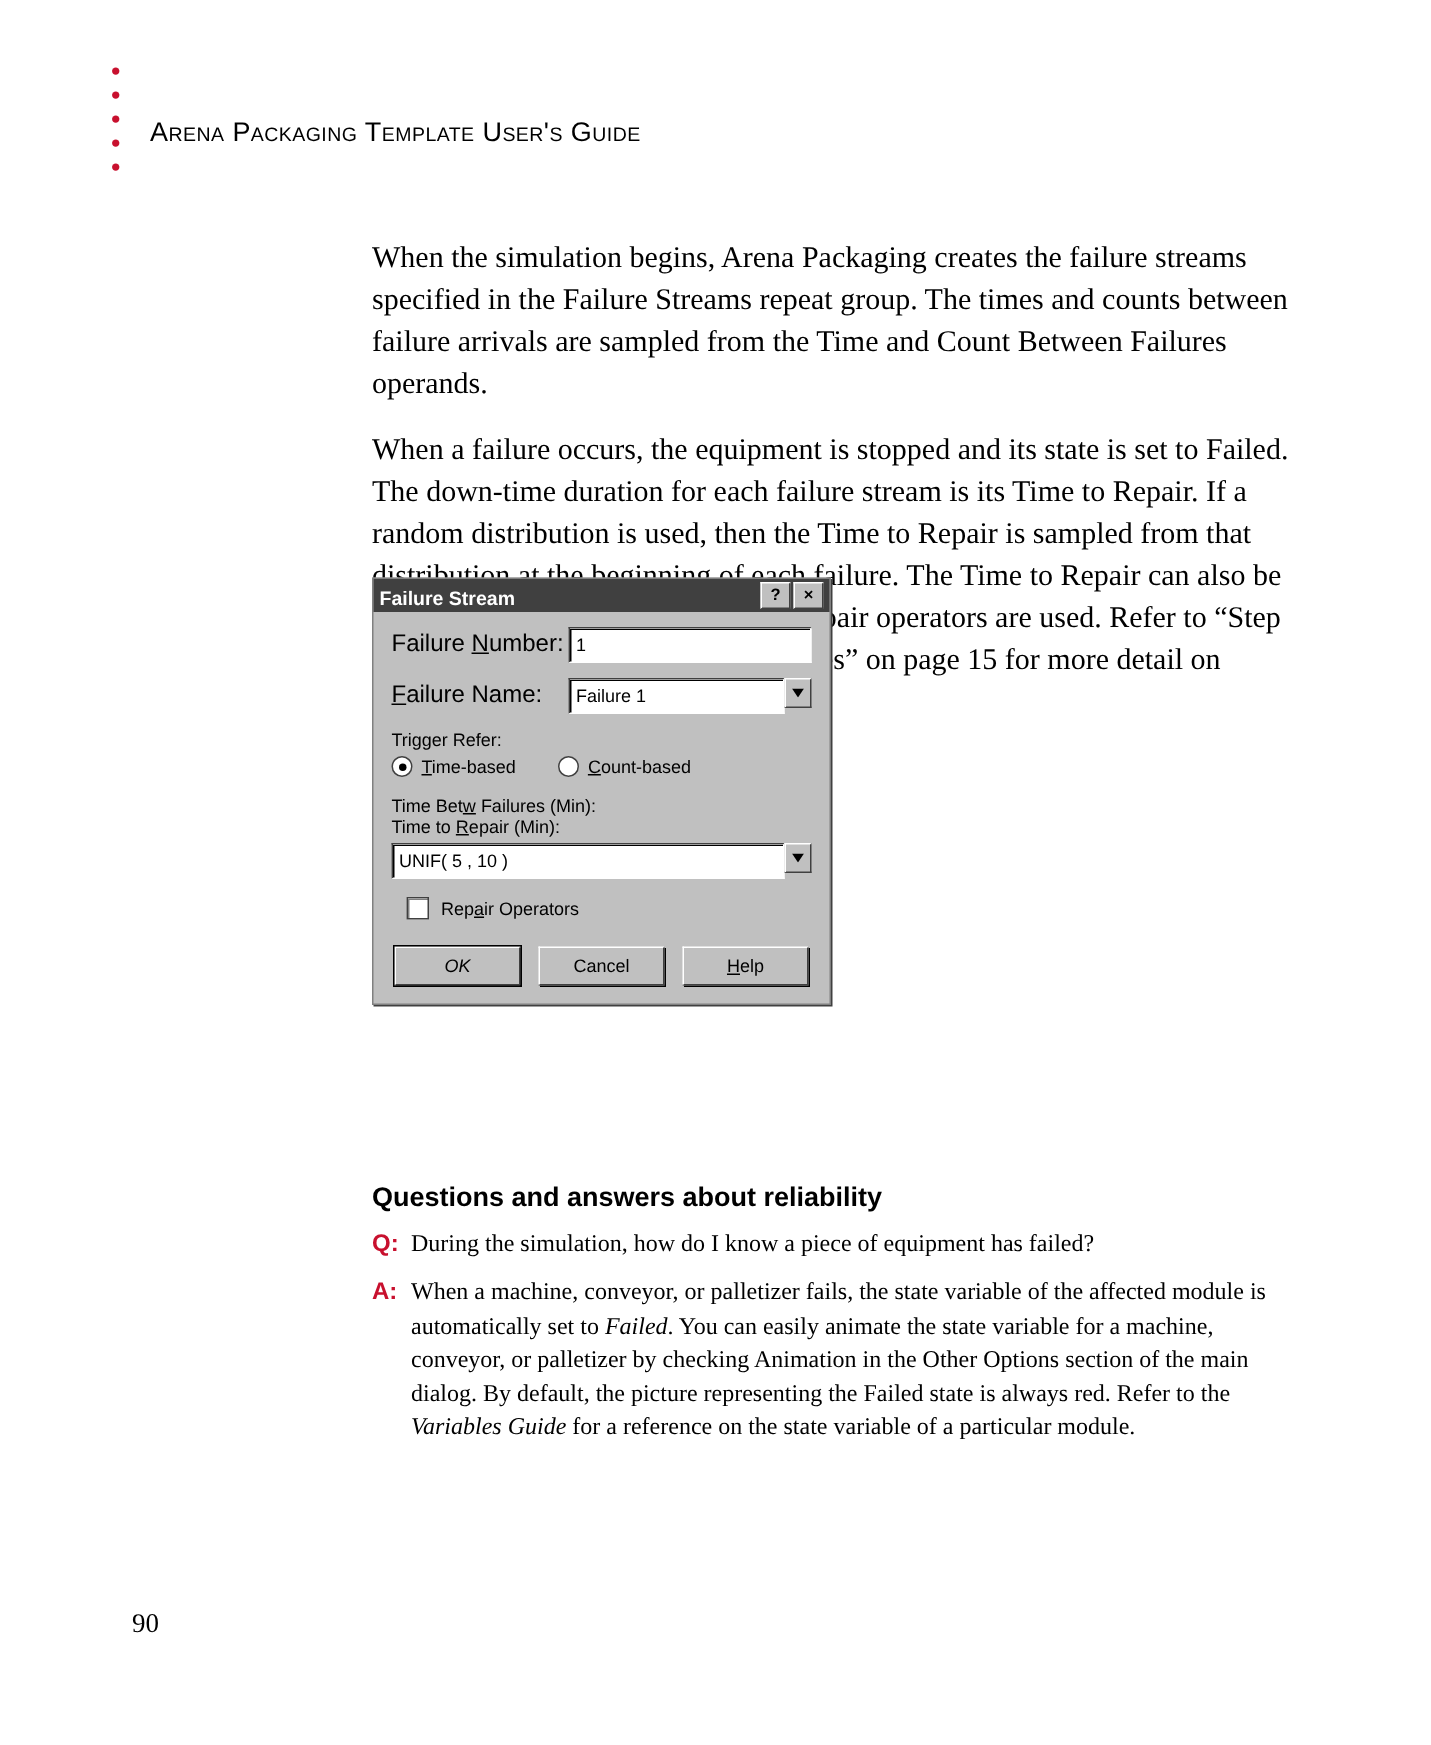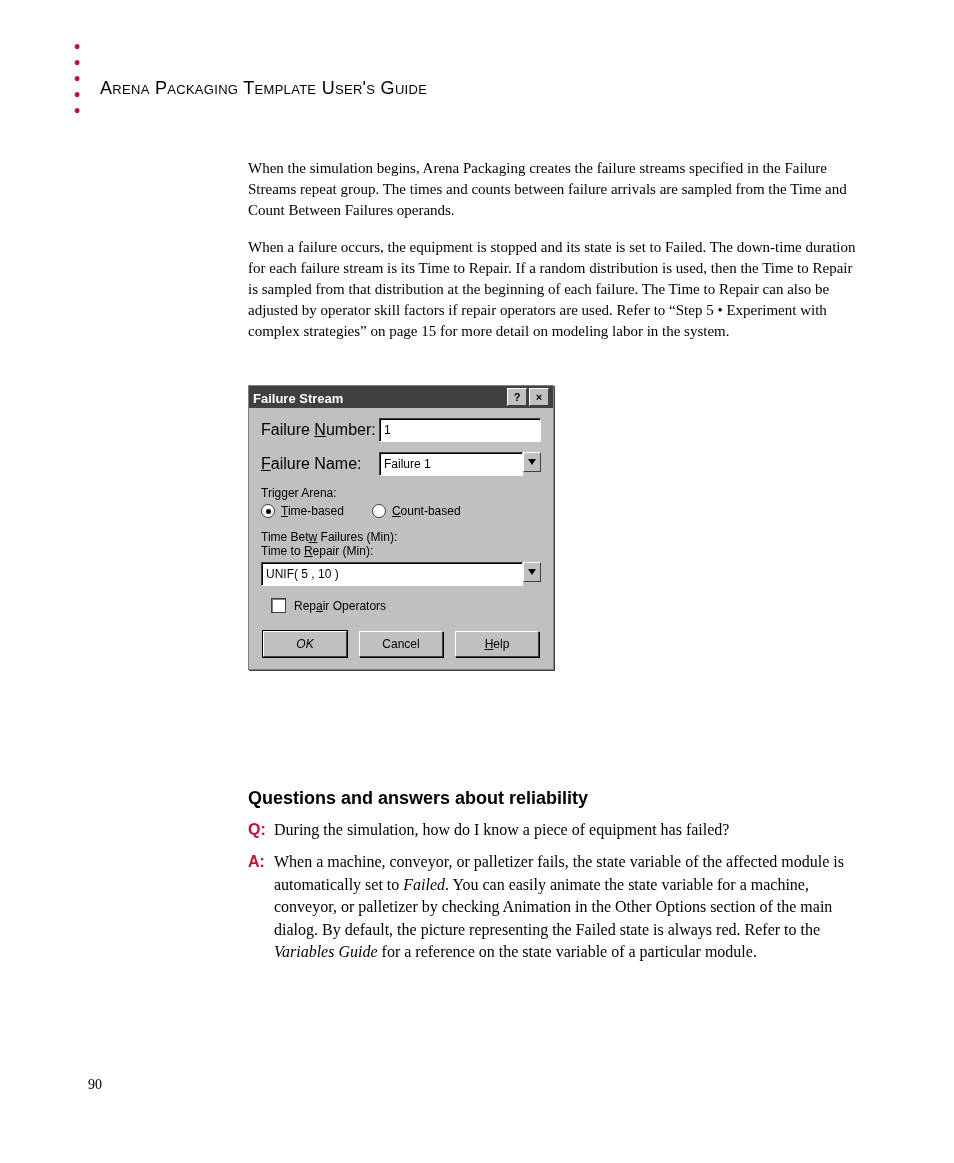--- a/index.html
+++ b/index.html
@@ -39,21 +39,21 @@
     font-family: Arial, sans-serif;
     font-size: 18px;
     font-variant: small-caps;
     letter-spacing: 0.3px;
   }
   .body-text {
     position: absolute;
     left: 248px;
     top: 158px;
     width: 616px;
-    font-size: 15px;
+    font-size: 20px;
     line-height: 1.4;
   }
   .body-text p { margin: 0 0 16px 0; }
   .dialog {
     position: absolute;
     left: 248px;
     top: 385px;
     width: 304px;
     background: #c0c0c0;
     border: 1px solid #808080;
@@ -213,21 +213,21 @@
     color: #c8102e;
     width: 26px;
     flex-shrink: 0;
   }
   .qa-text { flex: 1; }
   .italic { font-style: italic; }
   .pagenum {
     position: absolute;
     left: 88px;
     bottom: 70px;
-    font-size: 14px;
+    font-size: 18px;
   }
   .underline { text-decoration: underline; }
 </style>
 </head>
 <body>
 
 <div class="page">
   <div class="bullets">
     <span>•</span>
       <span>•</span>
@@ -261,21 +261,21 @@
         <div class="win-combo">
           <span class="win-input">Failure 1</span>
           <span class="dropdown-btn">
             <svg viewBox="0 0 8 6">
                 <polygon points="0,0 8,0 4,6" fill="#000"></polygon>
               </svg>
           </span>
         </div>
       </div>
 
-      <div class="lbl">Trigger Arena:</div>
+      <div class="lbl">Trigger Refer:</div>
       <div class="radio-row">
         <div class="radio">
           <span class="circle">
               <span class="dot"></span>
             </span>
           <span><span class="underline">T</span>ime-based</span>
         </div>
         <div class="radio">
           <span class="circle"></span>
           <span><span class="underline">C</span>ount-based</span>

